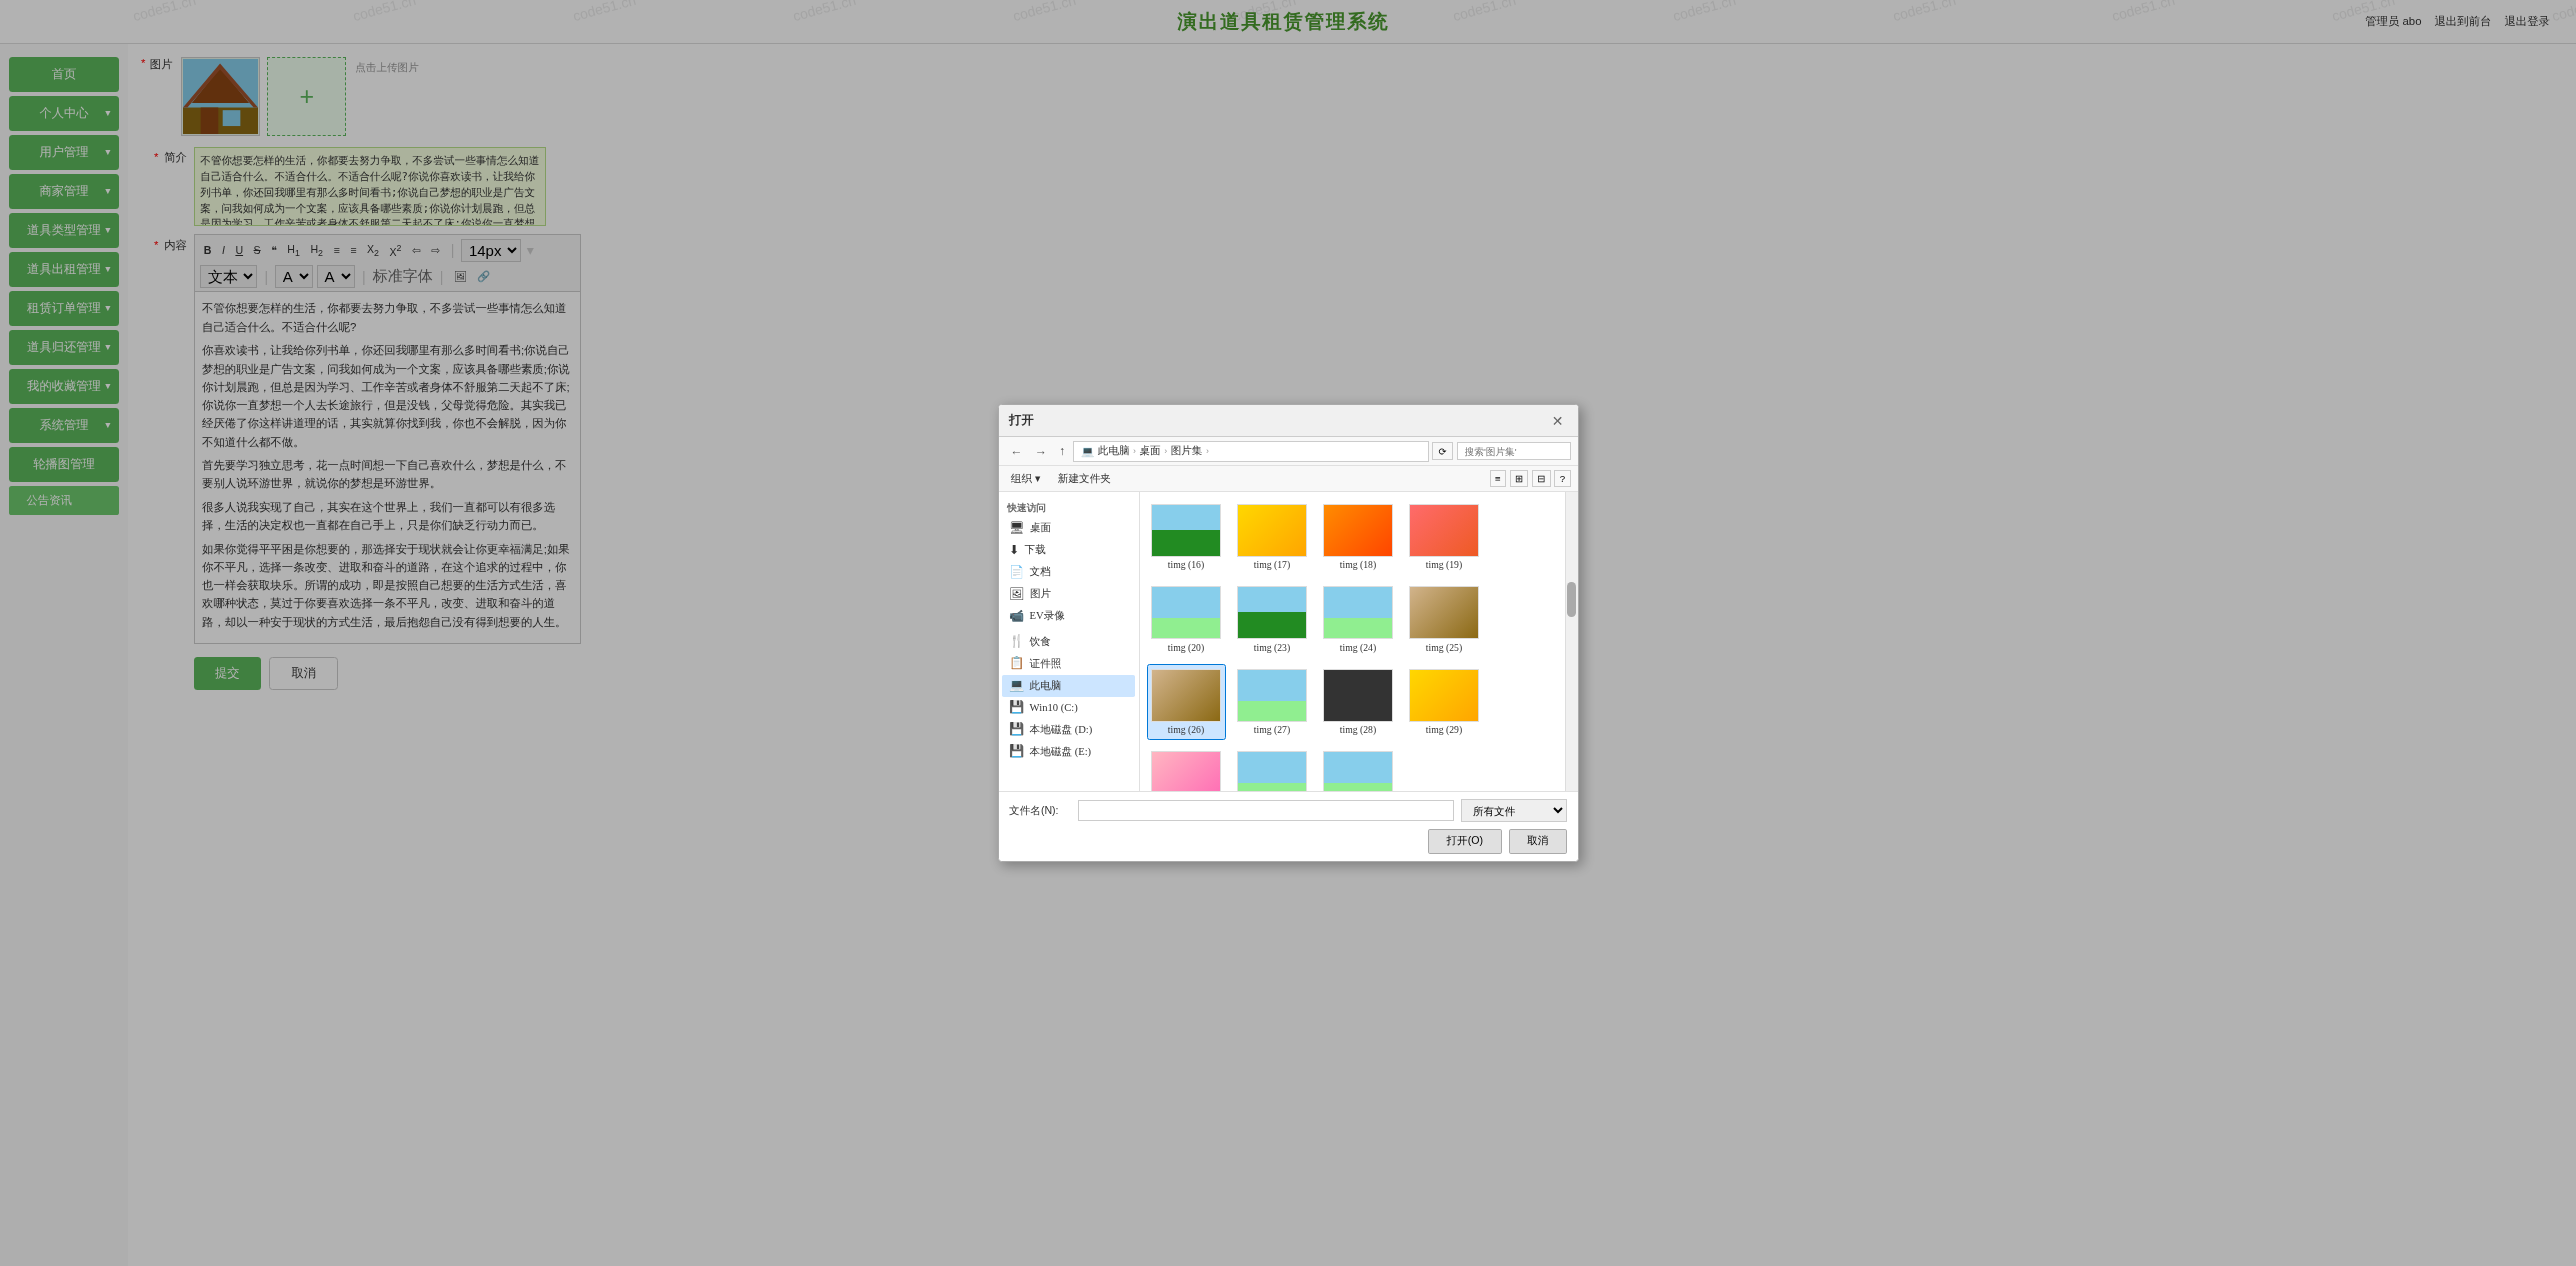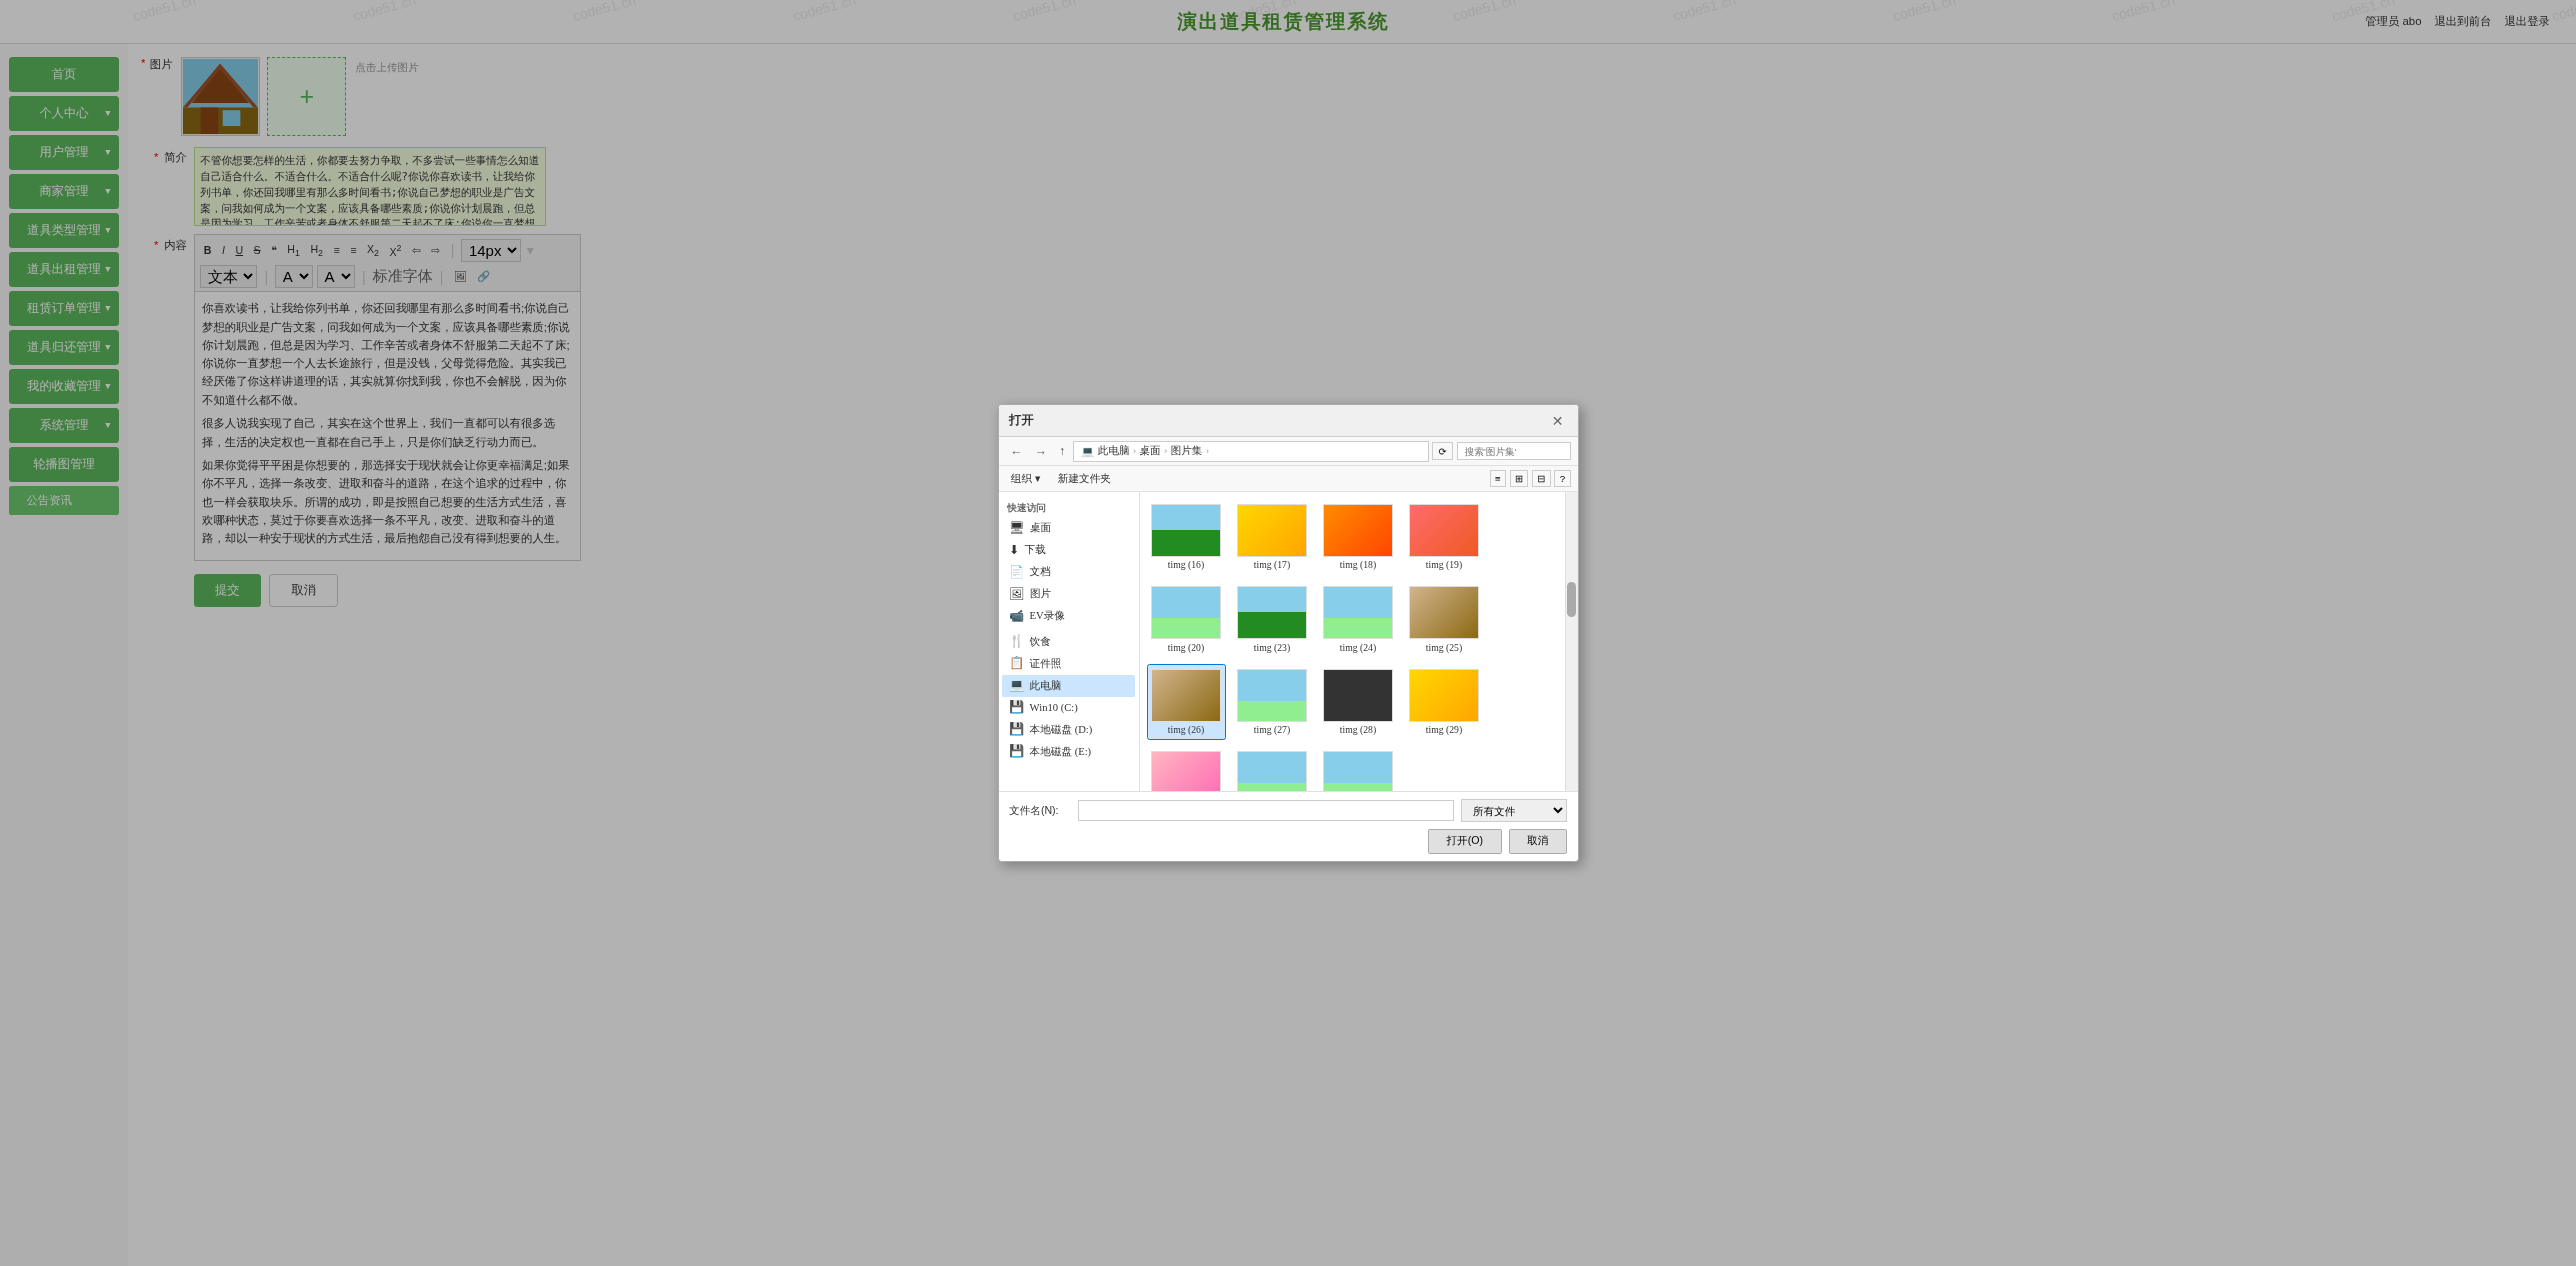--- a/index.html
+++ b/index.html
@@ -824,21 +824,23 @@
           <select class="toolbar-select">
             <option>A</option>
           </select>
           <span style="margin:0 3.5px; color:#ccc;">|</span>
           <span style="font-size:15px; color:#666;">标准字体</span>
           <span style="margin:0 3.5px; color:#ccc;">|</span>
           <button class="toolbar-btn">🖼</button>
           <button class="toolbar-btn">🔗</button>
         </div>
         <div class="editor-body" contenteditable="true" style="">
+          <p>不管你想要怎样的生活，你都要去努力争取，不多尝试一些事情怎么知道自己适合什么。不适合什么呢?</p>
           <p>你喜欢读书，让我给你列书单，你还回我哪里有那么多时间看书;你说自己梦想的职业是广告文案，问我如何成为一个文案，应该具备哪些素质;你说你计划晨跑，但总是因为学习、工作辛苦或者身体不舒服第二天起不了床;你说你一直梦想一个人去长途旅行，但是没钱，父母觉得危险。其实我已经厌倦了你这样讲道理的话，其实就算你找到我，你也不会解脱，因为你不知道什么都不做。</p>
+          <p>首先要学习独立思考，花一点时间想一下自己喜欢什么，梦想是什么，不要别人说环游世界，就说你的梦想是环游世界。</p>
           <p>很多人说我实现了自己，其实在这个世界上，我们一直都可以有很多选择，生活的决定权也一直都在自己手上，只是你们缺乏行动力而已。</p>
           <p>如果你觉得平平困是你想要的，那选择安于现状就会让你更幸福满足;如果你不平凡，选择一条改变、进取和奋斗的道路，在这个追求的过程中，你也一样会获取块乐。所谓的成功，即是按照自己想要的生活方式生活，喜欢哪种状态，莫过于你要喜欢选择一条不平凡，改变、进取和奋斗的道路，却以一种安于现状的方式生活，最后抱怨自己没有得到想要的人生。</p>
         </div>
       </div>
     </div>
 
     <div class="submit-row">
       <button class="btn-submit">提交</button>
       <button class="btn-cancel">取消</button>
     </div>

